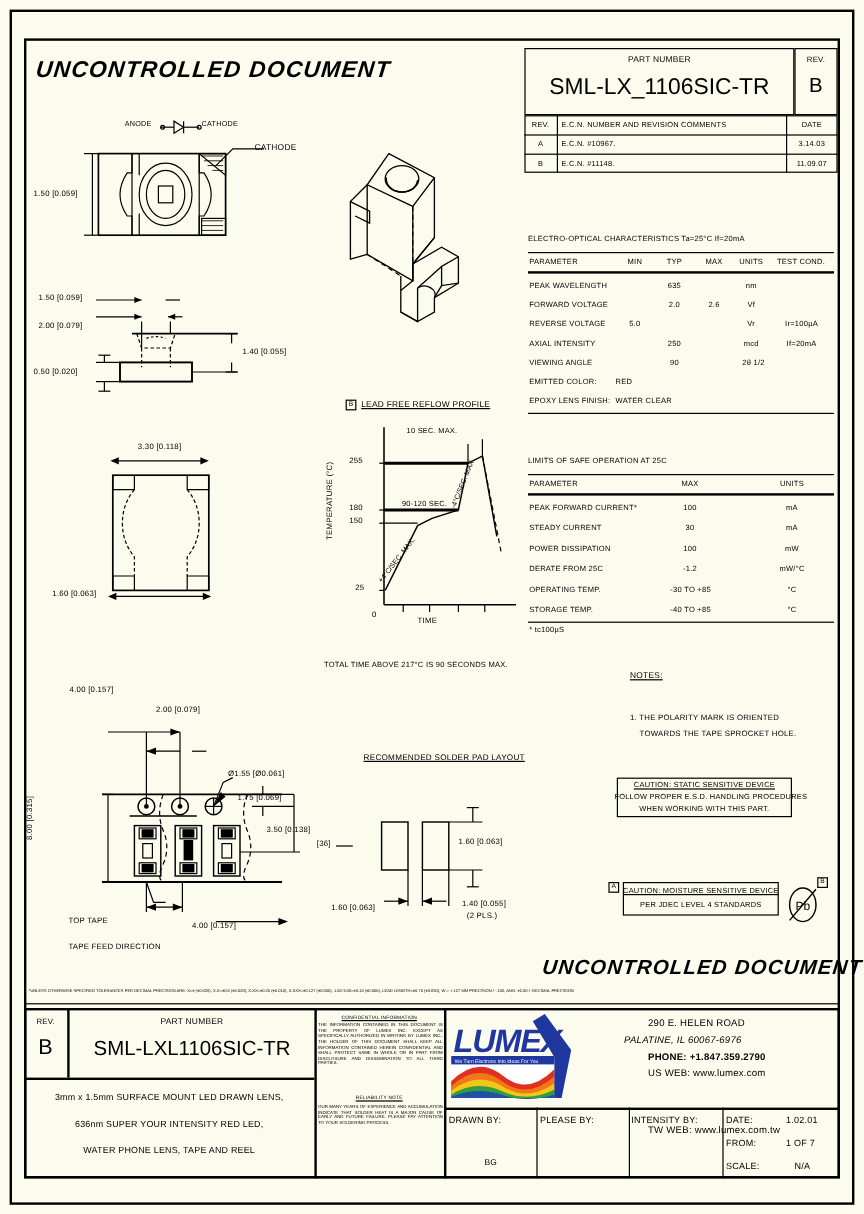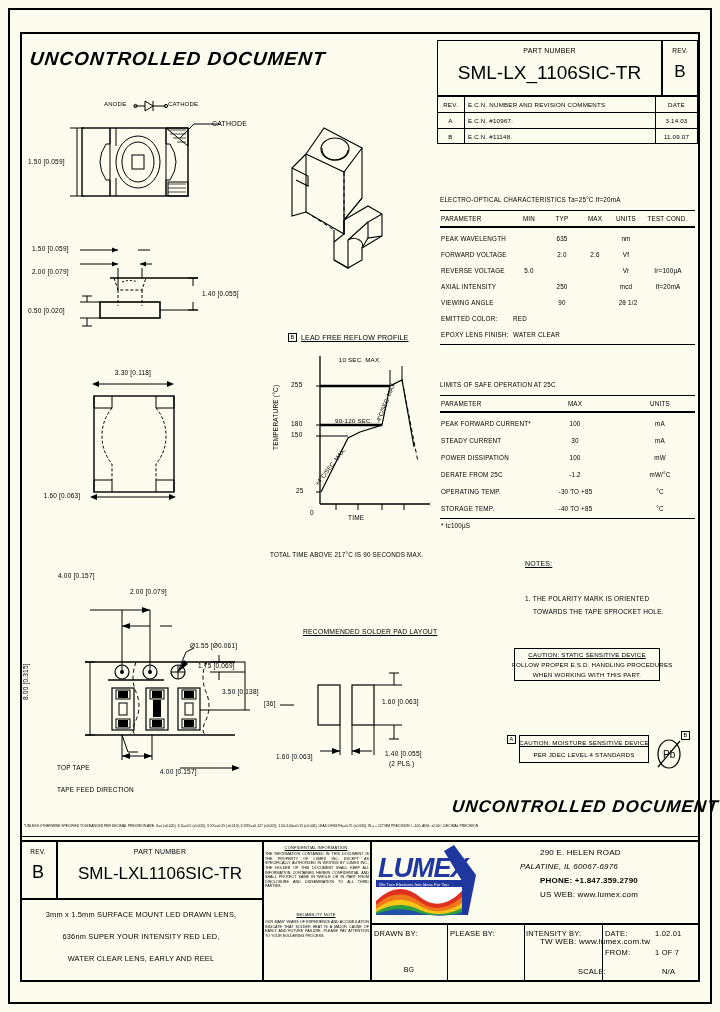--- a/index.html
+++ b/index.html
@@ -483,21 +483,21 @@
   <div class="ln" style="left:524px;top:923px;width:1px;height:59px;"></div>
   <div class="ln" style="left:602px;top:923px;width:1px;height:59px;"></div>
 
   <div class="t c" style="left:20px;top:848px;width:36px;font-size:6.5px;">REV.</div>
   <div class="t c" style="left:20px;top:862px;width:36px;font-size:18px;">B</div>
   <div class="t c" style="left:58px;top:848px;width:204px;font-size:7px;">PART NUMBER</div>
   <div class="t c" style="left:58px;top:864px;width:204px;font-size:17px;letter-spacing:0;">SML-LXL1106SIC-TR</div>
 
   <div class="t c" style="left:20px;top:910px;width:242px;font-size:7.4px;">3mm x 1.5mm SURFACE MOUNT LED DRAWN LENS,</div>
   <div class="t c" style="left:20px;top:932px;width:242px;font-size:7.4px;">636nm SUPER YOUR INTENSITY RED LED,</div>
-  <div class="t c" style="left:20px;top:954px;width:242px;font-size:7.4px;">WATER CLEAR LENS, EARLY AND REEL</div>
+  <div class="t c" style="left:20px;top:954px;width:242px;font-size:7.4px;">WATER PHONE LENS, TAPE AND REEL</div>
 
   <div class="t c underline" style="left:264px;top:845px;width:104px;font-size:4px;">CONFIDENTIAL INFORMATION</div>
   <div style="position:absolute;left:265px;top:852px;width:104px;font-size:3.7px;line-height:1.25;color:#000;text-align:justify;font-family:'Liberation Sans',sans-serif;">THE INFORMATION CONTAINED IN THIS DOCUMENT IS THE PROPERTY OF LUMEX INC.  EXCEPT AS SPECIFICALLY AUTHORIZED IN WRITING BY LUMEX INC., THE HOLDER OF THIS DOCUMENT SHALL KEEP ALL INFORMATION CONTAINED HEREIN CONFIDENTIAL AND SHALL PROTECT SAME IN WHOLE OR IN PART FROM DISCLOSURE AND DISSEMINATION TO ALL THIRD PARTIES.</div>
   <div class="t c underline" style="left:264px;top:912px;width:104px;font-size:4px;">RELIABILITY NOTE</div>
   <div style="position:absolute;left:265px;top:920px;width:104px;font-size:3.7px;line-height:1.25;color:#000;text-align:justify;font-family:'Liberation Sans',sans-serif;">OUR MANY YEARS OF EXPERIENCE AND ACCUMULATION INDICATE THAT SOLDER HEAT IS A MAJOR CAUSE OF EARLY AND FUTURE FAILURE. PLEASE PAY ATTENTION TO YOUR SOLDERING PROCESS.</div>
 
   <div class="sv" style="left:376px;top:845px;">
     <svg width="106" height="72" viewBox="0 0 106 72">
       <rect x="0" y="40" width="86" height="30" fill="#ffffff"></rect>
       <path d="M0,70 L0,56 Q22,34 44,52 Q64,68 86,46 L86,70 Z" fill="#e03020"></path>
@@ -522,16 +522,16 @@
   <div class="t c" style="left:372px;top:966px;width:74px;font-size:7px;">BG</div>
   <div class="t" style="left:450px;top:929px;font-size:7.5px;">PLEASE BY:</div>
   <div class="t c" style="left:448px;top:966px;width:74px;font-size:7px;"></div>
   <div class="t" style="left:526px;top:929px;font-size:7.5px;">INTENSITY BY:</div>
   <div class="t c" style="left:524px;top:966px;width:76px;font-size:7px;"></div>
 
   <div class="t" style="left:605px;top:929px;font-size:7.5px;">DATE:</div>
   <div class="t" style="left:655px;top:929px;font-size:7.5px;">1.02.01</div>
   <div class="t" style="left:605px;top:948px;font-size:7.5px;">FROM:</div>
   <div class="t" style="left:655px;top:948px;font-size:7.5px;">1 OF 7</div>
-  <div class="t" style="left:578px;top:967px;font-size:7.5px;">SCALE:</div>
+  <div class="t" style="left:605px;top:967px;font-size:7.5px;">SCALE:</div>
   <div class="t" style="left:662px;top:967px;font-size:7.5px;">N/A</div>
 
 </div>
 
 </body></html>

